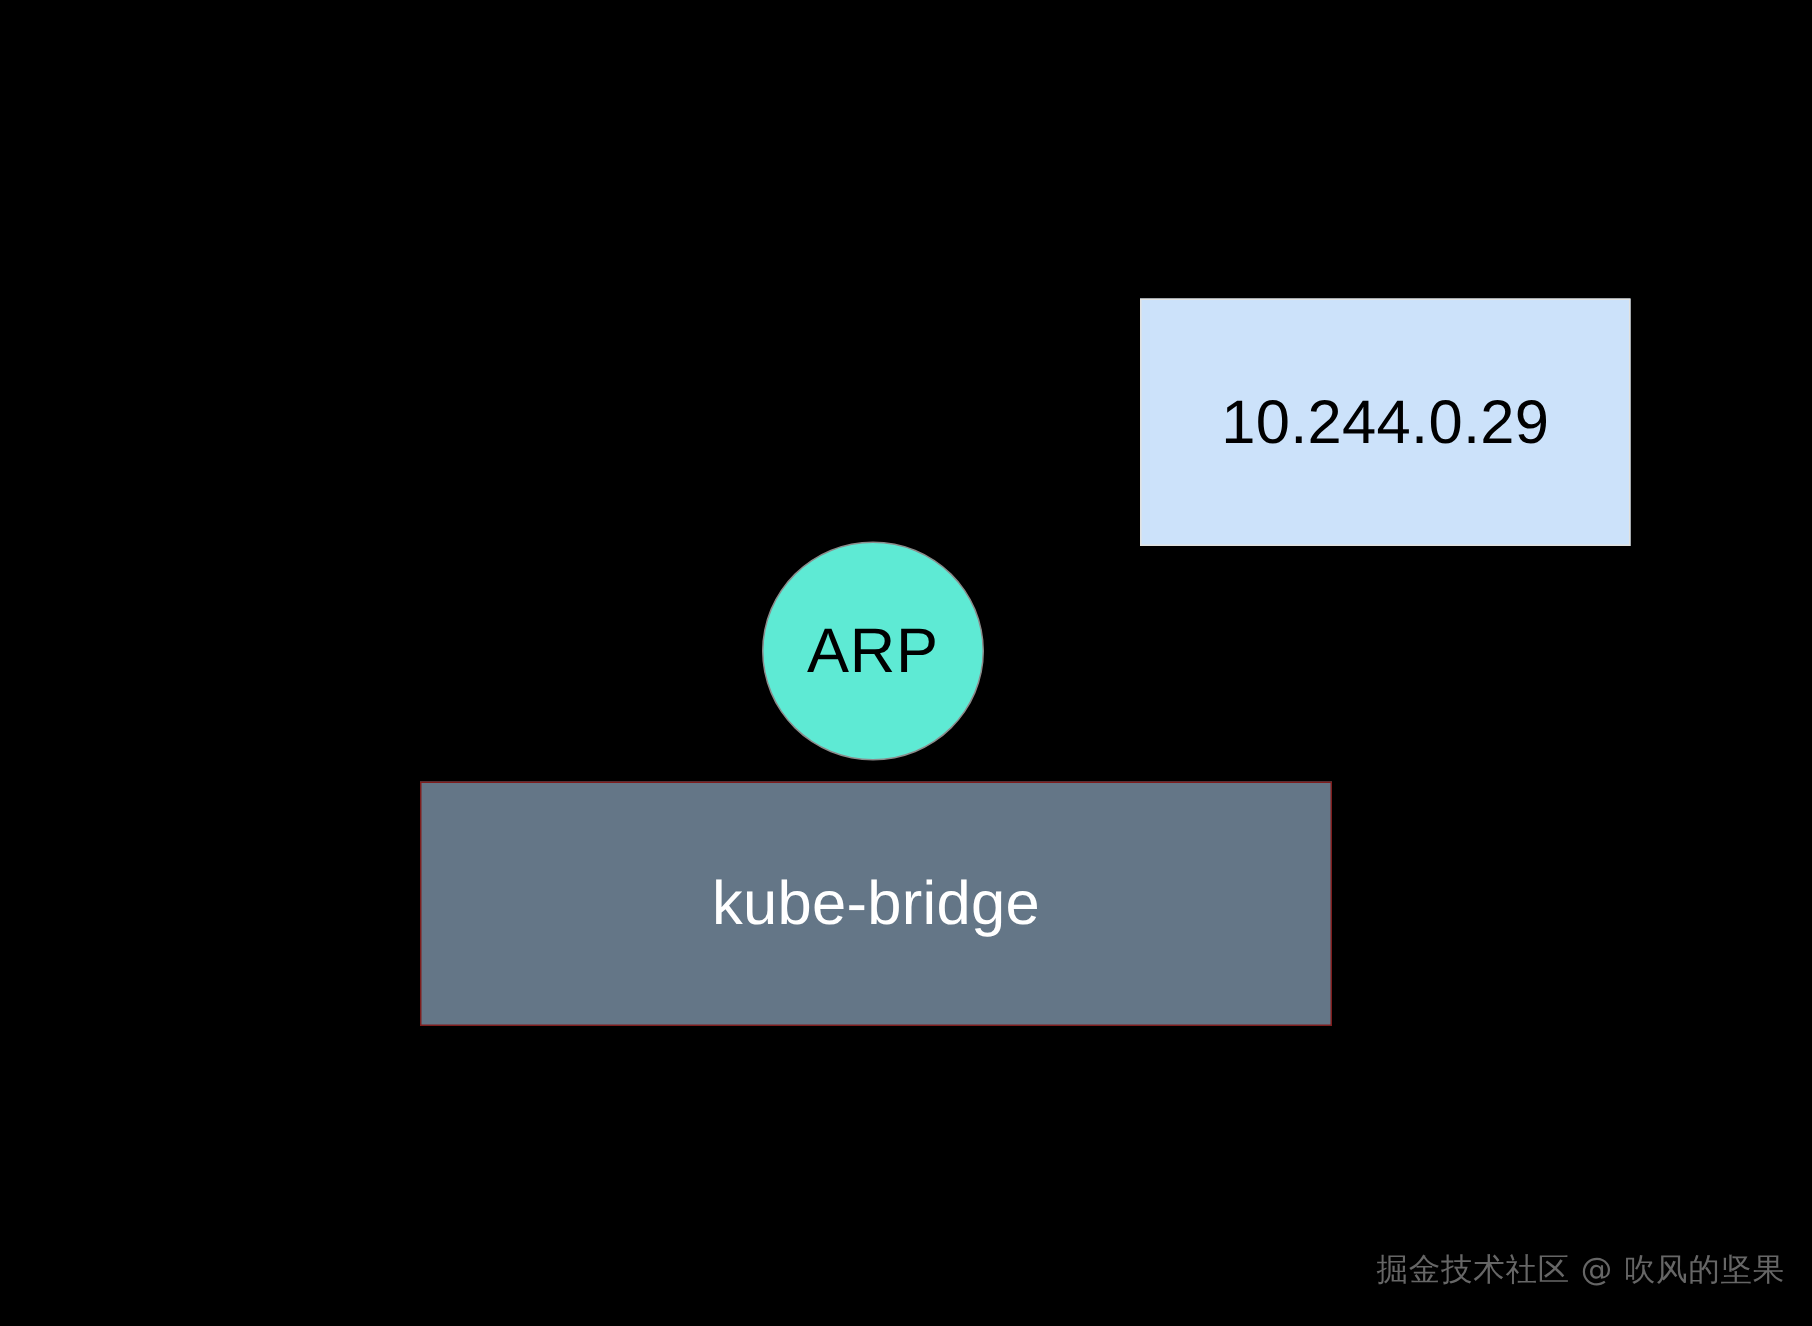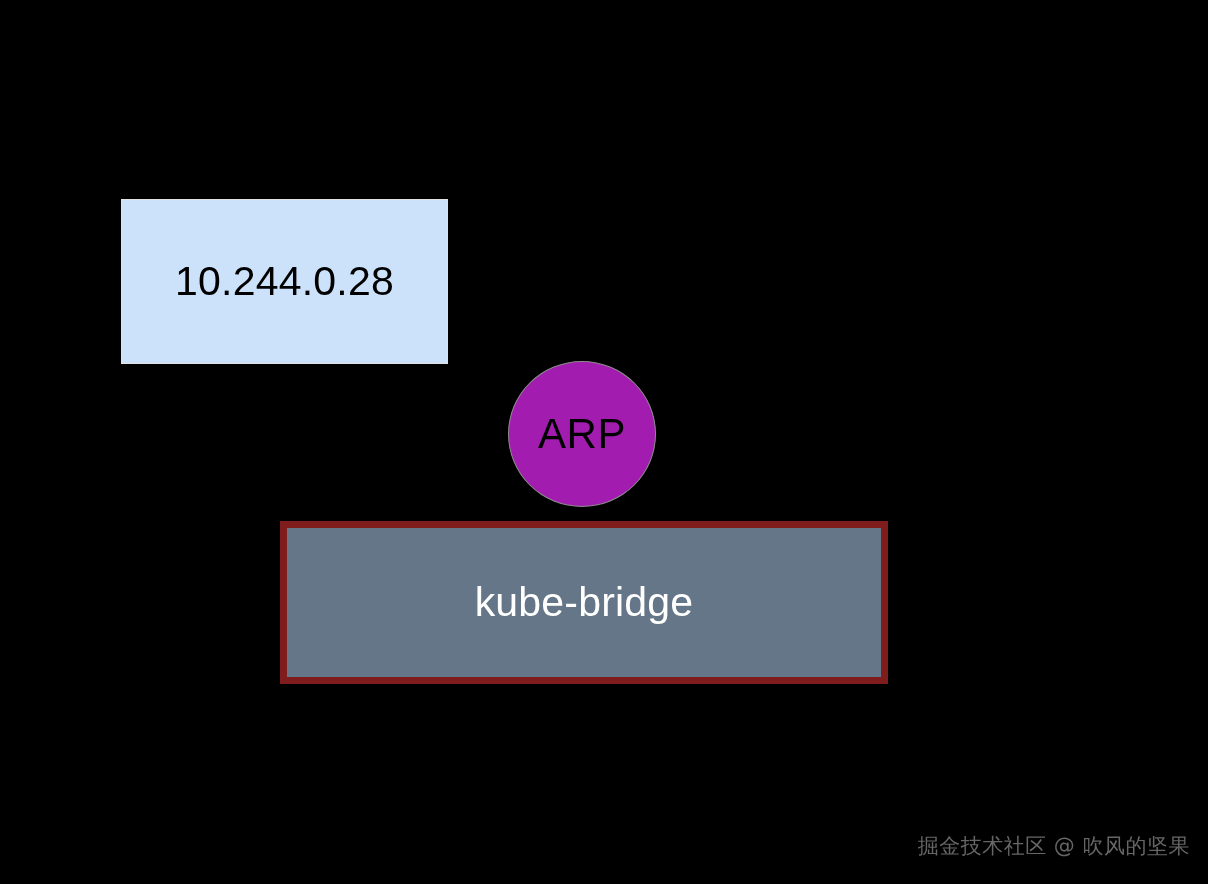--- a/index.html
+++ b/index.html
@@ -55,33 +55,33 @@
 
   #pod-left  { left: 121px; top: 199px; width: 327px; height: 165px; }
   #pod-right { left: 760px; top: 199px; width: 327px; height: 165px; }
 
   #bridge-box {
     left: 280px;
     top: 521px;
     width: 608px;
     height: 163px;
     background: #647687;
-    border: 7px solid #7f1d1d;
+    border: 1px solid #7f1d1d;
     color: #ffffff;
     font-size: 41px;
     letter-spacing: 0.2px;
   }
 
   #arp-circle {
     left: 508px;
     top: 361px;
     width: 148px;
     height: 146px;
     border-radius: 50%;
-    background: #a21caf;
+    background: #5eead4;
     border: 1px solid #8c8c8c;
     color: #000000;
     font-size: 42px;
     letter-spacing: 0.5px;
     z-index: 3;
   }
 
   
   #watermark {
     position: absolute;
@@ -108,24 +108,24 @@
       </marker>
     </defs>
 
     <path d="M 284 521 L 284 372" stroke="#000000" stroke-width="3" fill="none" marker-end="url(#arrow-head)"></path>
 
     <path d="M 923 521 L 923 372" stroke="#000000" stroke-width="3" fill="none" marker-end="url(#arrow-head)"></path>
 
     <path d="M 656 470 L 762 514" stroke="#000000" stroke-width="3" fill="none" marker-end="url(#arrow-head)"></path>
   </svg>
 
-  <div class="node pod-box" id="pod-left">
-    <span>10.244.0.28</span>
+
+  <div class="node pod-box" id="pod-right">
+    <span>10.244.0.29</span>
   </div>
-
 
   <div class="node" id="bridge-box">
     <span>kube-bridge</span>
   </div>
 
   <div class="node" id="arp-circle">
     <span>ARP</span>
   </div>
 
   <div id="watermark">掘金技术社区 @ 吹风的坚果</div>

